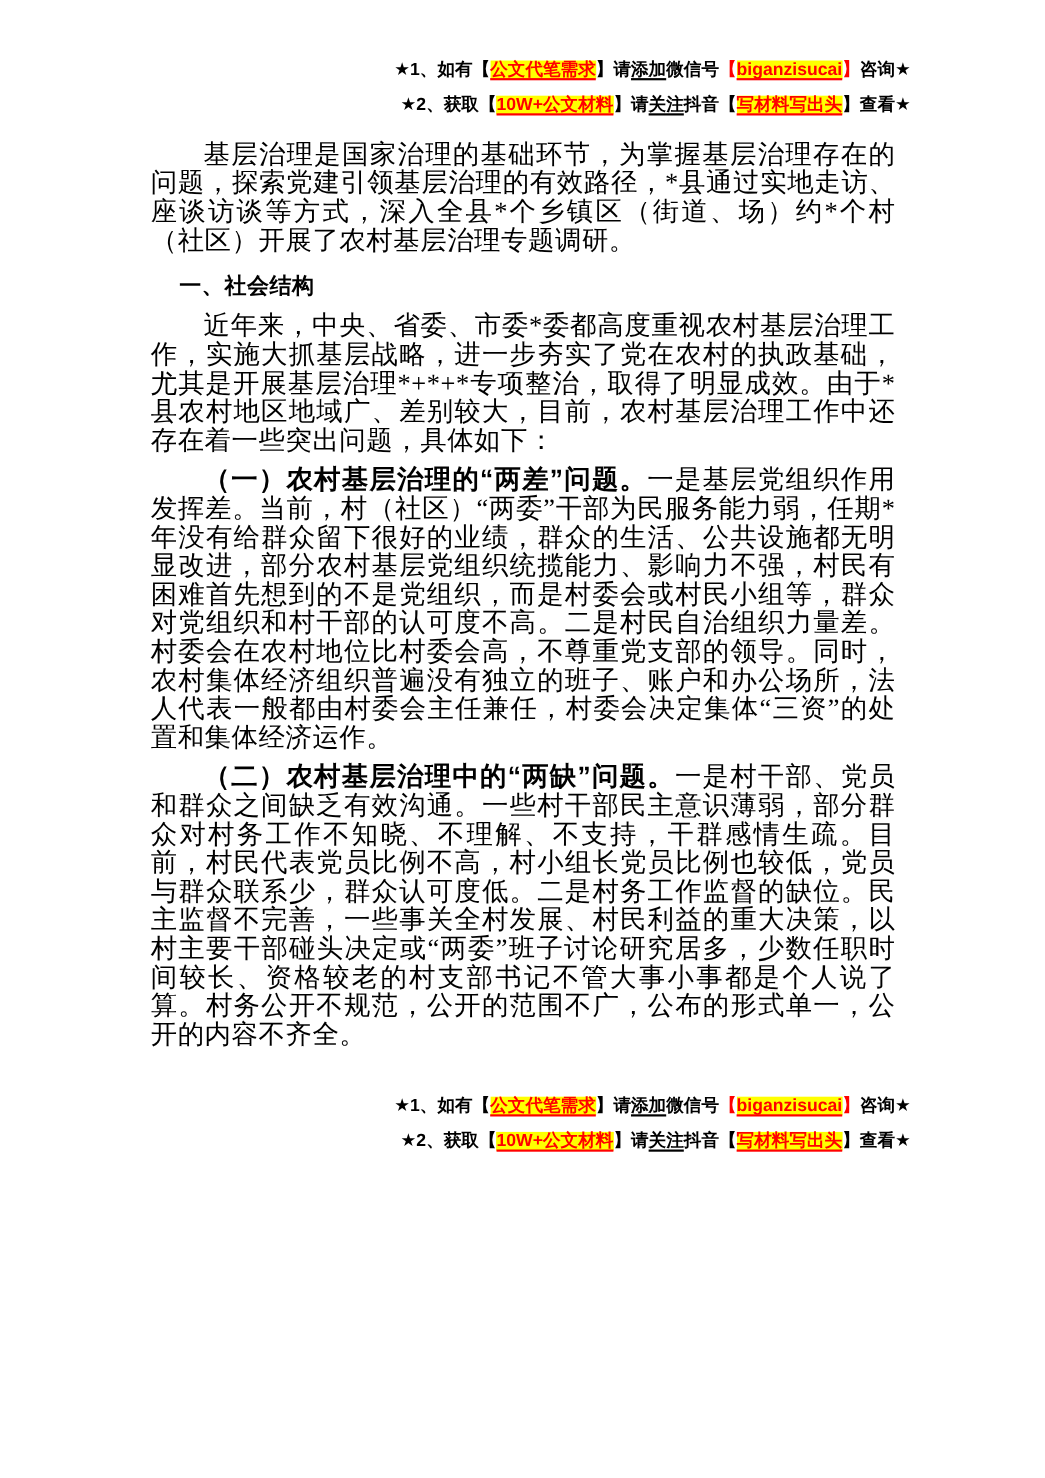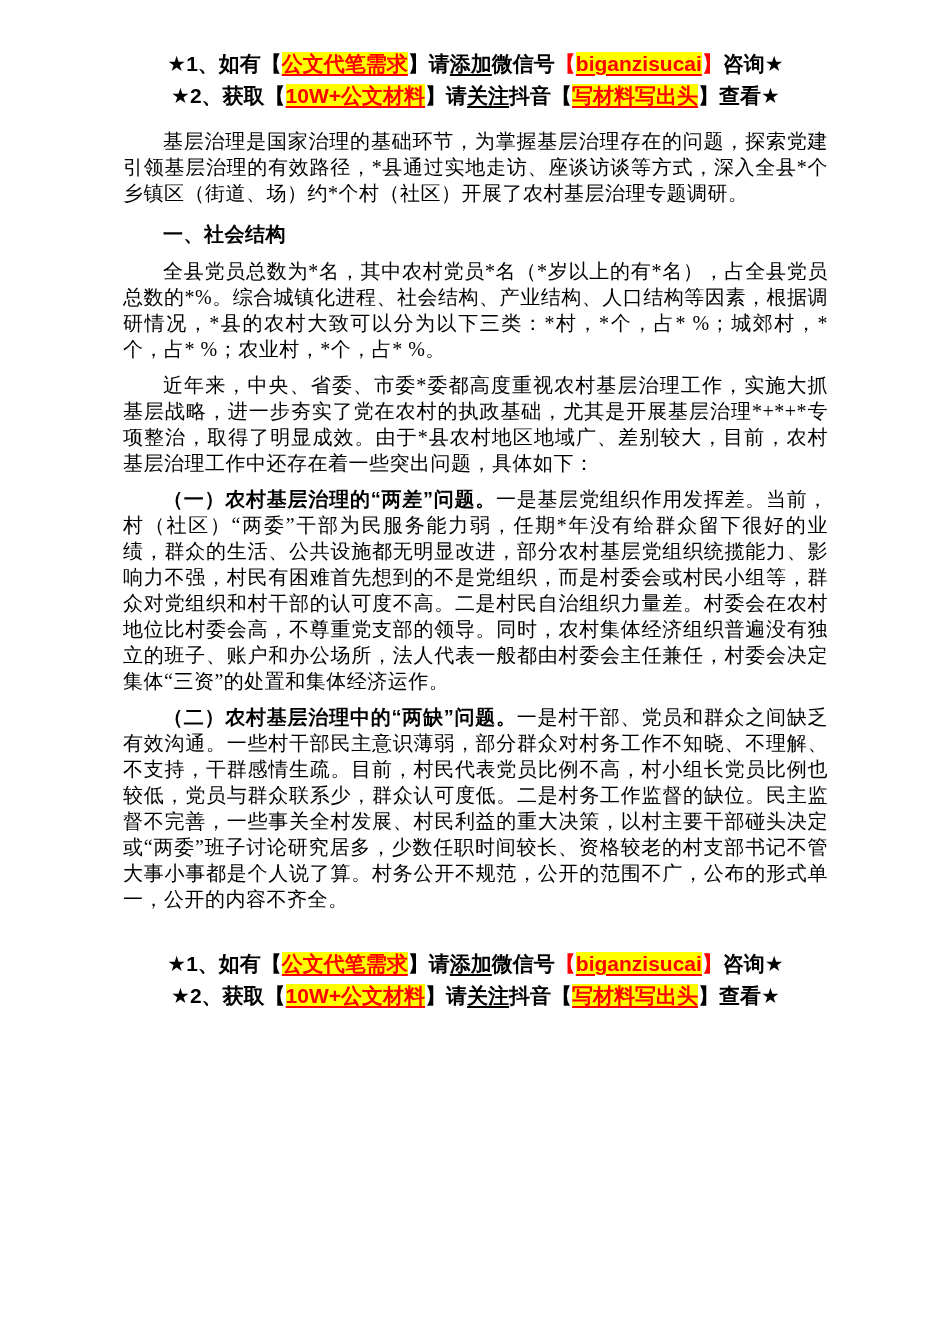--- a/index.html
+++ b/index.html
@@ -11,24 +11,24 @@
     overflow:hidden;
   }
   .page{
     box-sizing:border-box;
     width:950px;height:1344px;
     padding:48px 122px 0 123px;
     display:flex;flex-direction:column;
   }
   
   .promo{
-    text-align:center;
+    text-align:right;
     font-family:"Liberation Sans","DejaVu Sans",sans-serif;
     font-weight:bold;
-    font-size:21px;
+    font-size:16px;
     line-height:32px;
   }
   .promo-line{white-space:nowrap;}
   .seg{white-space:pre-wrap;}
   .s-text{color:#000;}
   .s-red{color:#ff0000;}
   .s-hl{
     color:#ff0000;
     background:#ffff00;
     text-decoration:underline;
@@ -41,25 +41,25 @@
     text-decoration-color:#000;
     text-decoration-thickness:2px;
     text-underline-offset:3px;
   }
   
   .doc{
     flex:0 0 auto;
     margin-top:6px;
   }
   .para{
-    font-size:20px;
+    font-size:24px;
     line-height:26px;
     text-align:justify;
     text-indent:2em;
-    margin:10px 0;
+    margin:10px 14px;
     letter-spacing:0.5px;
   }
   .heading{
     font-family:"Liberation Sans","DejaVu Sans",sans-serif;
     font-weight:bold;
     font-size:20px;
     line-height:26px;
     text-indent:2em;
     margin:15px 0 11px 0;
     letter-spacing:0.5px;
@@ -76,21 +76,20 @@
 <div class="page">
 
   <div class="promo promo-header">
     <div class="promo-line"><span class="seg s-text">★1、如有【</span><span class="seg s-hl">公文代笔需求</span><span class="seg s-text">】请</span><span class="seg s-ul">添加</span><span class="seg s-text">微信号</span><span class="seg s-red">【</span><span class="seg s-hl">biganzisucai</span><span class="seg s-red">】</span><span class="seg s-text">咨询★</span></div>
     <div class="promo-line"><span class="seg s-text">★2、获取【</span><span class="seg s-hl">10W+公文材料</span><span class="seg s-text">】请</span><span class="seg s-ul">关注</span><span class="seg s-text">抖音【</span><span class="seg s-hl">写材料写出头</span><span class="seg s-text">】查看★</span></div>
   </div>
 
   <div class="doc">
       <p class="para">基层治理是国家治理的基础环节，为掌握基层治理存在的问题，探索党建引领基层治理的有效路径，*县通过实地走访、座谈访谈等方式，深入全县*个乡镇区（街道、场）约*个村（社区）开展了农村基层治理专题调研。</p>
       <h2 class="heading">一、社会结构</h2>
-      <p class="para">全县党员总数为*名，其中农村党员*名（*岁以上的有*名），占全县党员总数的*%。综合城镇化进程、社会结构、产业结构、人口结构等因素，根据调研情况，*县的农村大致可以分为以下三类：*村，*个，占* %；城郊村，*个，占* %；农业村，*个，占* %。</p>
       <p class="para">近年来，中央、省委、市委*委都高度重视农村基层治理工作，实施大抓基层战略，进一步夯实了党在农村的执政基础，尤其是开展基层治理*+*+*专项整治，取得了明显成效。由于*县农村地区地域广、差别较大，目前，农村基层治理工作中还存在着一些突出问题，具体如下：</p>
       <p class="para"><strong class="lead">（一）农村基层治理的“两差”问题。</strong>一是基层党组织作用发挥差。当前，村（社区）“两委”干部为民服务能力弱，任期*年没有给群众留下很好的业绩，群众的生活、公共设施都无明显改进，部分农村基层党组织统揽能力、影响力不强，村民有困难首先想到的不是党组织，而是村委会或村民小组等，群众对党组织和村干部的认可度不高。二是村民自治组织力量差。村委会在农村地位比村委会高，不尊重党支部的领导。同时，农村集体经济组织普遍没有独立的班子、账户和办公场所，法人代表一般都由村委会主任兼任，村委会决定集体“三资”的处置和集体经济运作。</p>
       <p class="para"><strong class="lead">（二）农村基层治理中的“两缺”问题。</strong>一是村干部、党员和群众之间缺乏有效沟通。一些村干部民主意识薄弱，部分群众对村务工作不知晓、不理解、不支持，干群感情生疏。目前，村民代表党员比例不高，村小组长党员比例也较低，党员与群众联系少，群众认可度低。二是村务工作监督的缺位。民主监督不完善，一些事关全村发展、村民利益的重大决策，以村主要干部碰头决定或“两委”班子讨论研究居多，少数任职时间较长、资格较老的村支部书记不管大事小事都是个人说了算。村务公开不规范，公开的范围不广，公布的形式单一，公开的内容不齐全。</p>
     </div>
 
   <div class="promo promo-footer">
     <div class="promo-line"><span class="seg s-text">★1、如有【</span><span class="seg s-hl">公文代笔需求</span><span class="seg s-text">】请</span><span class="seg s-ul">添加</span><span class="seg s-text">微信号</span><span class="seg s-red">【</span><span class="seg s-hl">biganzisucai</span><span class="seg s-red">】</span><span class="seg s-text">咨询★</span></div>
     <div class="promo-line"><span class="seg s-text">★2、获取【</span><span class="seg s-hl">10W+公文材料</span><span class="seg s-text">】请</span><span class="seg s-ul">关注</span><span class="seg s-text">抖音【</span><span class="seg s-hl">写材料写出头</span><span class="seg s-text">】查看★</span></div>
   </div>
 

